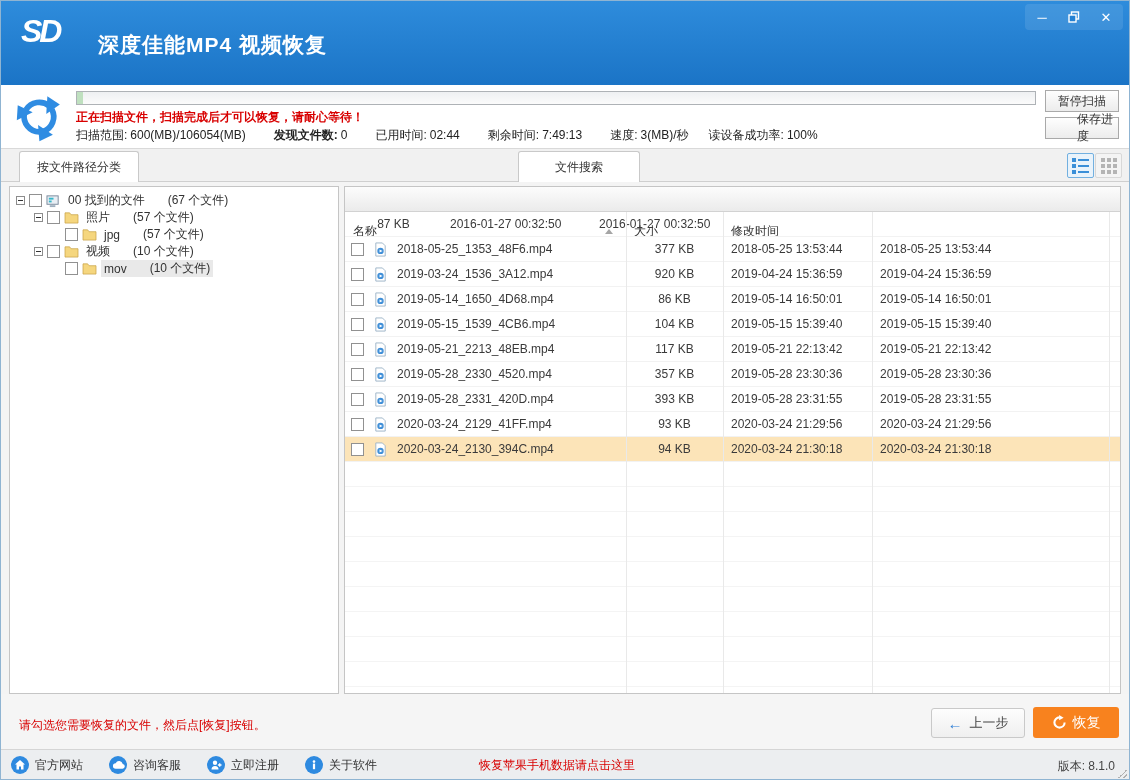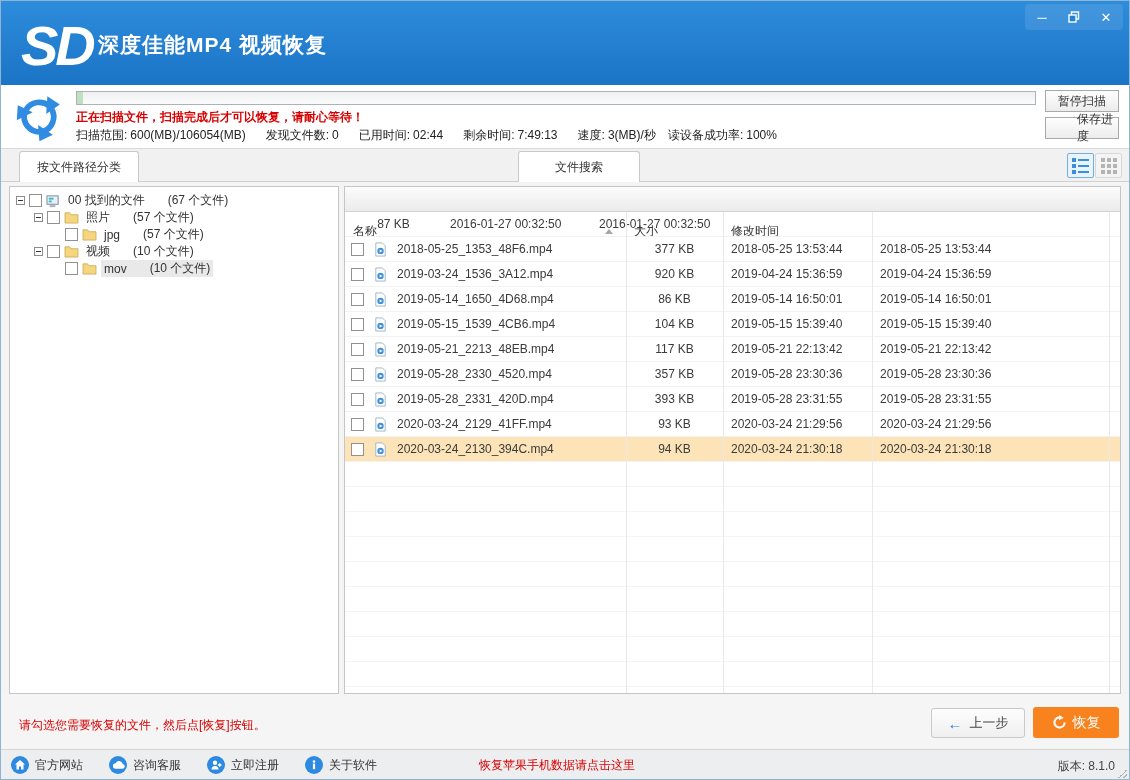--- a/index.html
+++ b/index.html
@@ -3,38 +3,38 @@
 <meta charset="utf-8">
 <style>
   * { margin:0; padding:0; box-sizing:border-box; }
   body { background:#dde3e8; font-family:"Liberation Sans","DejaVu Sans",sans-serif; }
   .win { position:relative; width:1130px; height:780px; background:#f4f4f4;
          border:1px solid #8fb4d2; overflow:hidden; font-size:12px; color:#333; }
 
   
   .titlebar { position:absolute; left:0; top:0; width:100%; height:84px;
               background:linear-gradient(#2e8cdc,#1b74c6); }
-  .logo { position:absolute; left:20px; top:12px; color:#fff; font-size:56px;
+  .logo { position:absolute; left:20px; top:12px; color:#fff; font-size:32px;
           font-weight:bold; font-style:italic; letter-spacing:-3px; }
   .app-title { position:absolute; left:97px; top:30px; color:#fff; font-size:21px;
                font-weight:bold; letter-spacing:1px; }
   .winctrls { position:absolute; right:6px; top:3px; display:flex; gap:2px;
               background:rgba(255,255,255,.10); border-radius:4px; padding:2px; }
   .winbtn { width:30px; height:22px; display:flex; align-items:center; justify-content:center;
             color:#fff; font-size:13px; cursor:pointer; border-radius:3px; }
 
   
   .scanbar { position:absolute; left:0; top:84px; width:100%; height:64px;
              background:#fff; border-bottom:1px solid #d9d9d9; }
   .scan-icon { position:absolute; left:13px; top:7px; }
   .progress { position:absolute; left:75px; top:6px; width:960px; height:14px;
               border:1px solid #aeb2b6; background:linear-gradient(#eef0f2,#fbfbfb); }
   .progress-fill { height:100%; background:#bfe0bf; }
   .scan-status { position:absolute; left:75px; top:24px; color:#d80000; font-weight:bold; }
-  .scan-stats { position:absolute; left:75px; top:42px; display:flex; gap:20px; color:#222;text-align:right; }
+  .scan-stats { position:absolute; left:75px; top:42px; display:flex; gap:28px; color:#222;text-align:right; }
   .stat-item span { margin-left:3px; }
   .btn-small { position:absolute; right:10px; width:74px; height:22px; font-size:12px;
                color:#333; background:linear-gradient(#fefefe,#ececec); border:1px solid #a9a9a9;
                border-radius:0; display:flex; align-items:center; justify-content:center; cursor:pointer; }
   .btn-pause { top:5px; } .btn-save { top:32px;padding-left:31px; }
 
   
   .tabbar { position:absolute; left:0; top:148px; width:100%; height:33px;
             background:#f1f1f1; border-bottom:1px solid #cfcfcf; }
   .tab { position:absolute; top:2px; height:31px; background:#fff; border:1px solid #c9c9c9;
@@ -140,21 +140,21 @@
           <polygon transform="rotate(240 24 24)" points="32,4 44,12 31,21"></polygon>
         </g>
       </svg>
     </div>
     <div class="progress">
       <div class="progress-fill" id="progress-fill" style="width: 0.6%;"></div>
     </div>
     <div class="scan-status">正在扫描文件，扫描完成后才可以恢复，请耐心等待！</div>
     <div class="scan-stats">
       <div class="stat-item"><b style="font-weight:normal">扫描范围:</b><span>600(MB)/106054(MB)</span></div>
-      <div class="stat-item"><b style="font-weight:normal">发现文件数:</b><span>0</span></div>
+      <div class="stat-item"><b style="font-weight:bold">发现文件数:</b><span>0</span></div>
       <div class="stat-item"><b style="font-weight:normal">已用时间:</b><span>02:44</span></div>
       <div class="stat-item"><b style="font-weight:normal">剩余时间:</b><span>7:49:13</span></div>
       <div class="stat-item"><b style="font-weight:normal">速度:</b><span>3(MB)/秒</span></div>
       <div class="stat-item" style="margin-left:-8px"><b style="font-weight:normal">读设备成功率:</b><span>100%</span></div>
     </div>
     <div class="btn-small btn-pause">暂停扫描</div>
     <div class="btn-small btn-save">保存进度</div>
   </div>
 
   <div class="tabbar">

